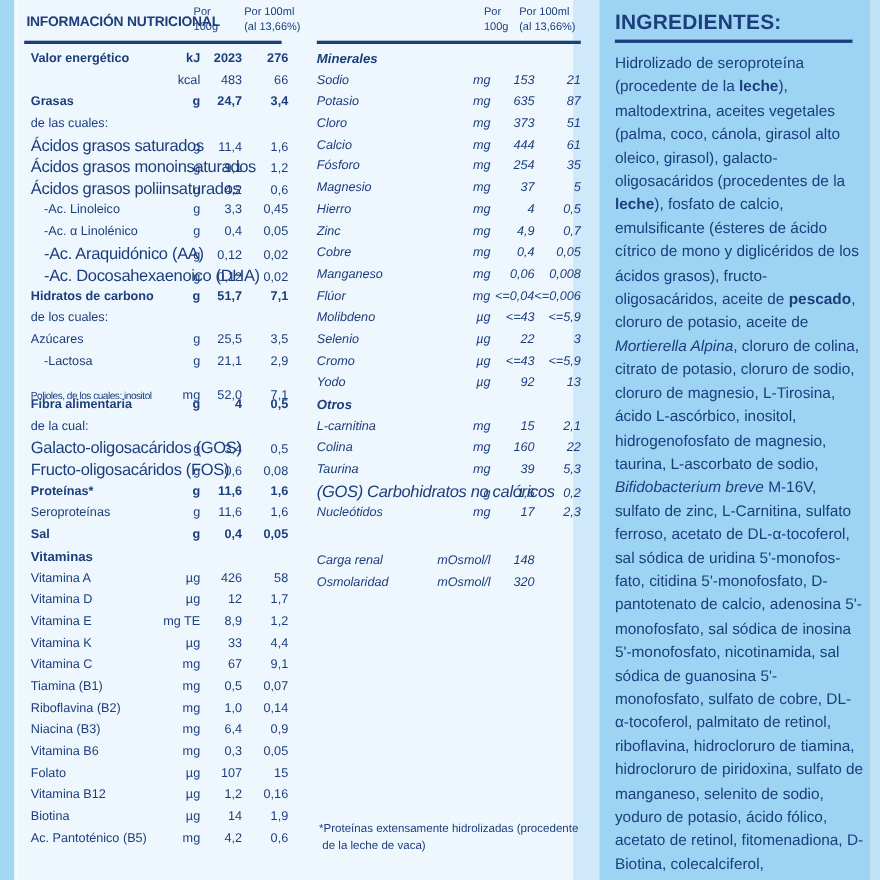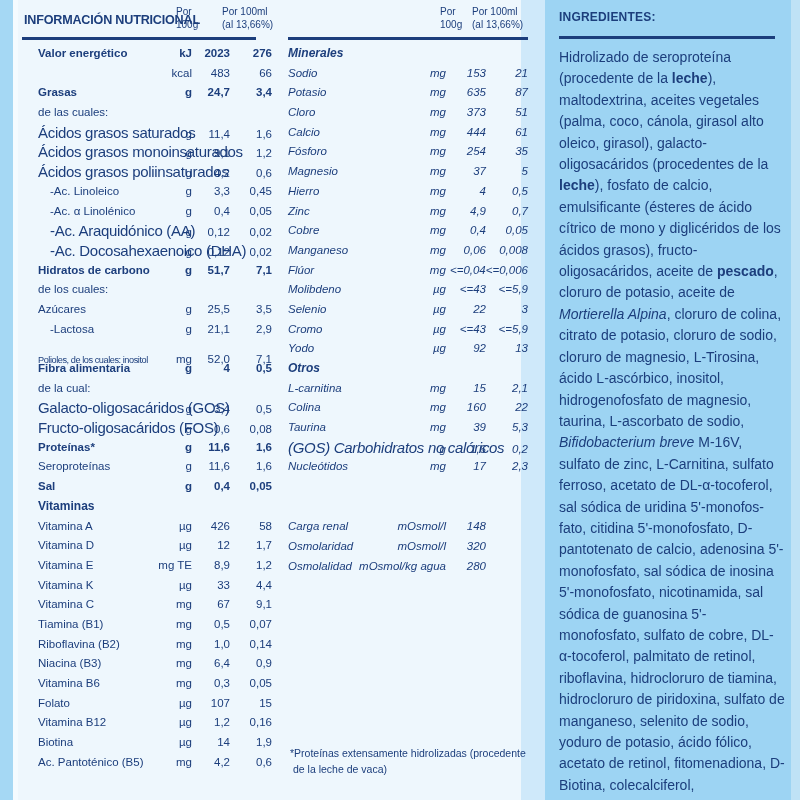--- a/index.html
+++ b/index.html
@@ -26,23 +26,23 @@
   }
   #lh-g{ left:176px; width:42px; }
   #lh-ml{ left:222px; width:56px; }
   #mh-g{ left:440px; width:46px; }
   #mh-ml{ left:472px; width:58px; }
   .rule{ position:absolute; top:37px; height:3px; background:var(--navy); }
   #rule-left{ left:22px; width:234px; }
   #rule-mid{ left:288px; width:240px; }
 
   .rows{ position:absolute; top:44px; }
-  #rows-left{ left:38px; width:234px; }
+  #rows-left{ left:28px; width:234px; }
   #rows-mid{ left:288px; width:240px;font-style:italic; }
-  #rows-osmo{ margin-top:40px; }
+  #rows-osmo{ margin-top:24px; }
 
   .row{ display:flex; align-items:baseline; height:19.7px; line-height:19.7px;
         font-size:11.5px; white-space:nowrap; }
   .row .lbl{ flex:1 1 auto; min-width:0; overflow:visible; }
   .row .unit{ flex:0 0 30px; text-align:right; }
   .row .v1{ flex:0 0 38px; text-align:right; }
   .row .v2{ flex:0 0 42px; text-align:right; }
   #rows-mid .row .v1, #rows-osmo .row .v1{ flex-basis:40px; }
   .row.bold{ font-weight:700; }
   .row.sec{ font-weight:700; font-size:12px; }
@@ -52,21 +52,21 @@
   .row.wide .lbl{ flex:0 0 auto; }
   .row.wide .unit{ flex:1 1 auto; }
 
   .footnote{
     position:absolute; left:290px; top:746px; width:244px;
     font-size:10.5px; line-height:15.5px;
   }
   .footnote .fn2{ padding-left:3px; }
 
   .ing-panel{ position:absolute; left:545px; top:0; width:246px; height:800px; background:#9dd4f3; }
-  .ing-title{ position:absolute; left:14px; top:10px; font-size:12px; font-weight:700; letter-spacing:0.2px; }
+  .ing-title{ position:absolute; left:14px; top:10px; font-size:19px; font-weight:700; letter-spacing:0.2px; }
   .ing-rule{ position:absolute; left:14px; top:36px; width:216px; height:2.5px; background:var(--navy); }
   .ing-text{ position:absolute; left:14px; top:47px; width:227px;
              font-size:14px; line-height:21.4px; text-align:left; }
   .ing-text b{ font-weight:700; }
   .ing-text i{ font-style:italic; }
 </style>
 </head>
 <body>
 
 <div class="left-strip"></div>
@@ -461,26 +461,20 @@
         <span class="unit">mOsmol/l</span>
         <span class="v1">148</span>
         <span class="v2"></span>
       </div>
       <div class="row wide">
         <span class="lbl">Osmolaridad</span>
         <span class="unit">mOsmol/l</span>
         <span class="v1">320</span>
         <span class="v2"></span>
       </div>
-      <div class="row wide">
-        <span class="lbl">Osmolalidad</span>
-        <span class="unit">mOsmol/kg agua</span>
-        <span class="v1">280</span>
-        <span class="v2"></span>
-      </div>
     </div>
 </div>
 
 <div class="footnote">
   <div class="fn1">*Proteínas extensamente hidrolizadas (procedente</div>
   <div class="fn2">de la leche de vaca)</div>
 </div>
 
 <div class="ing-panel">
   <div class="ing-title">INGREDIENTES:</div>

